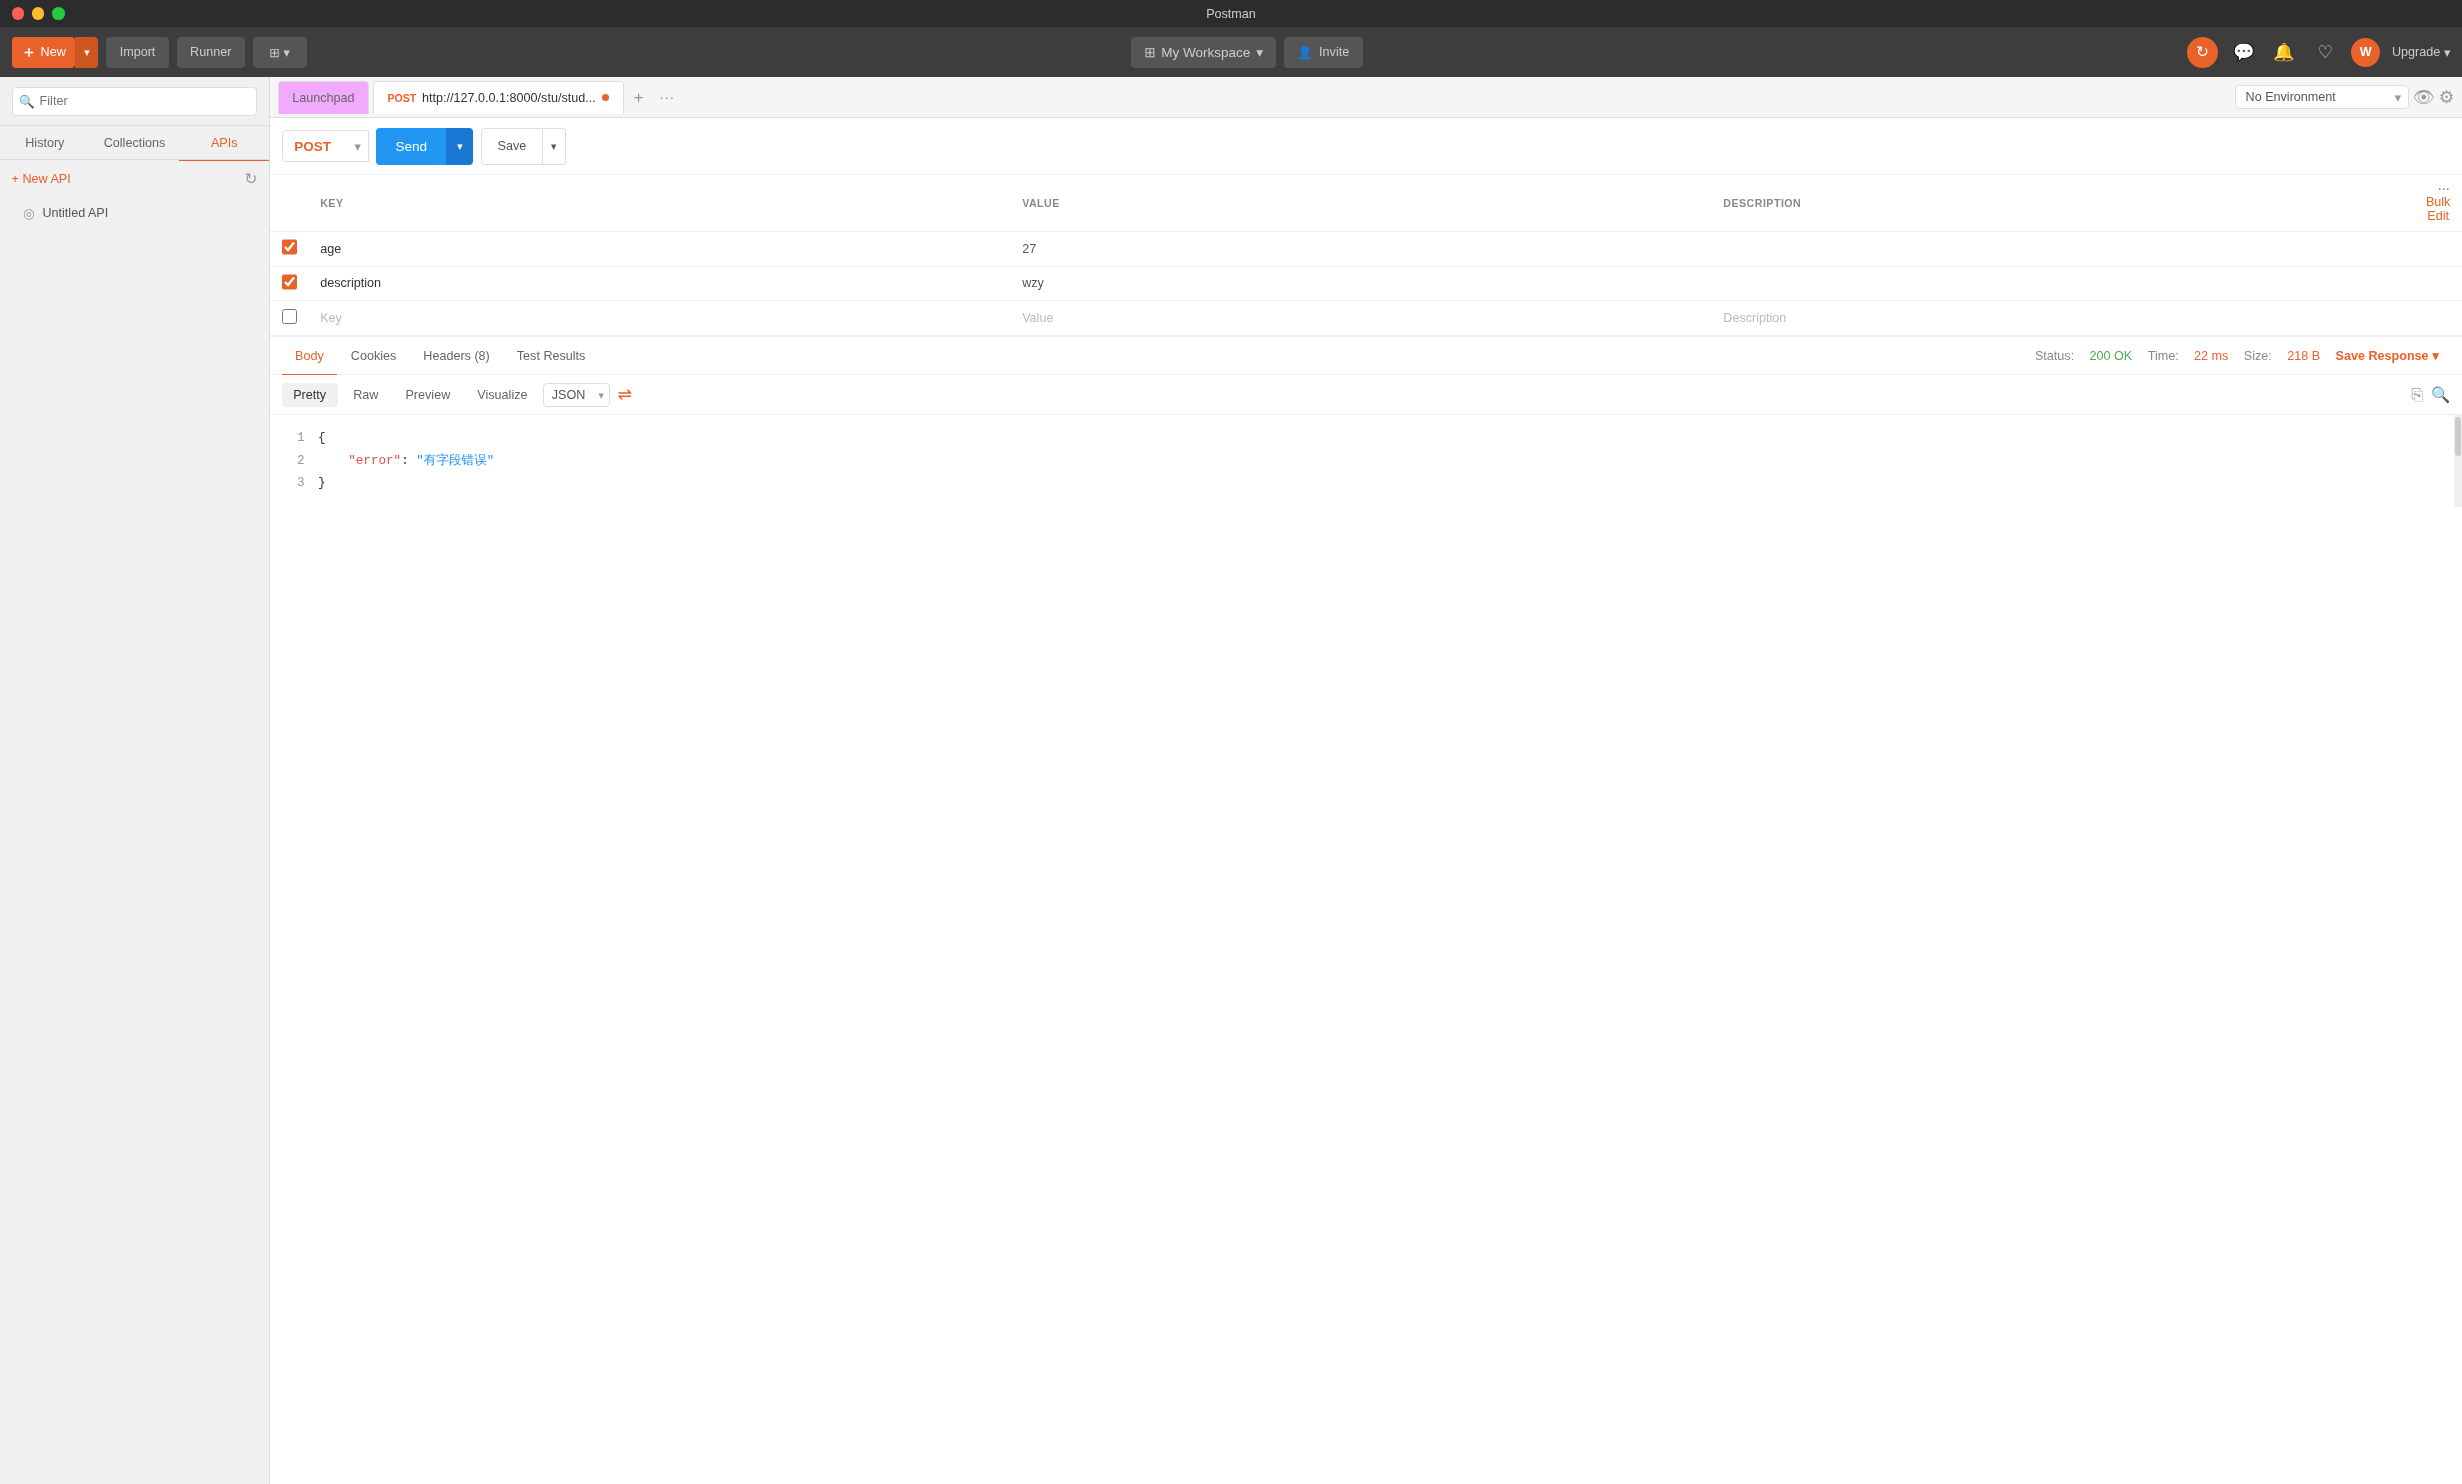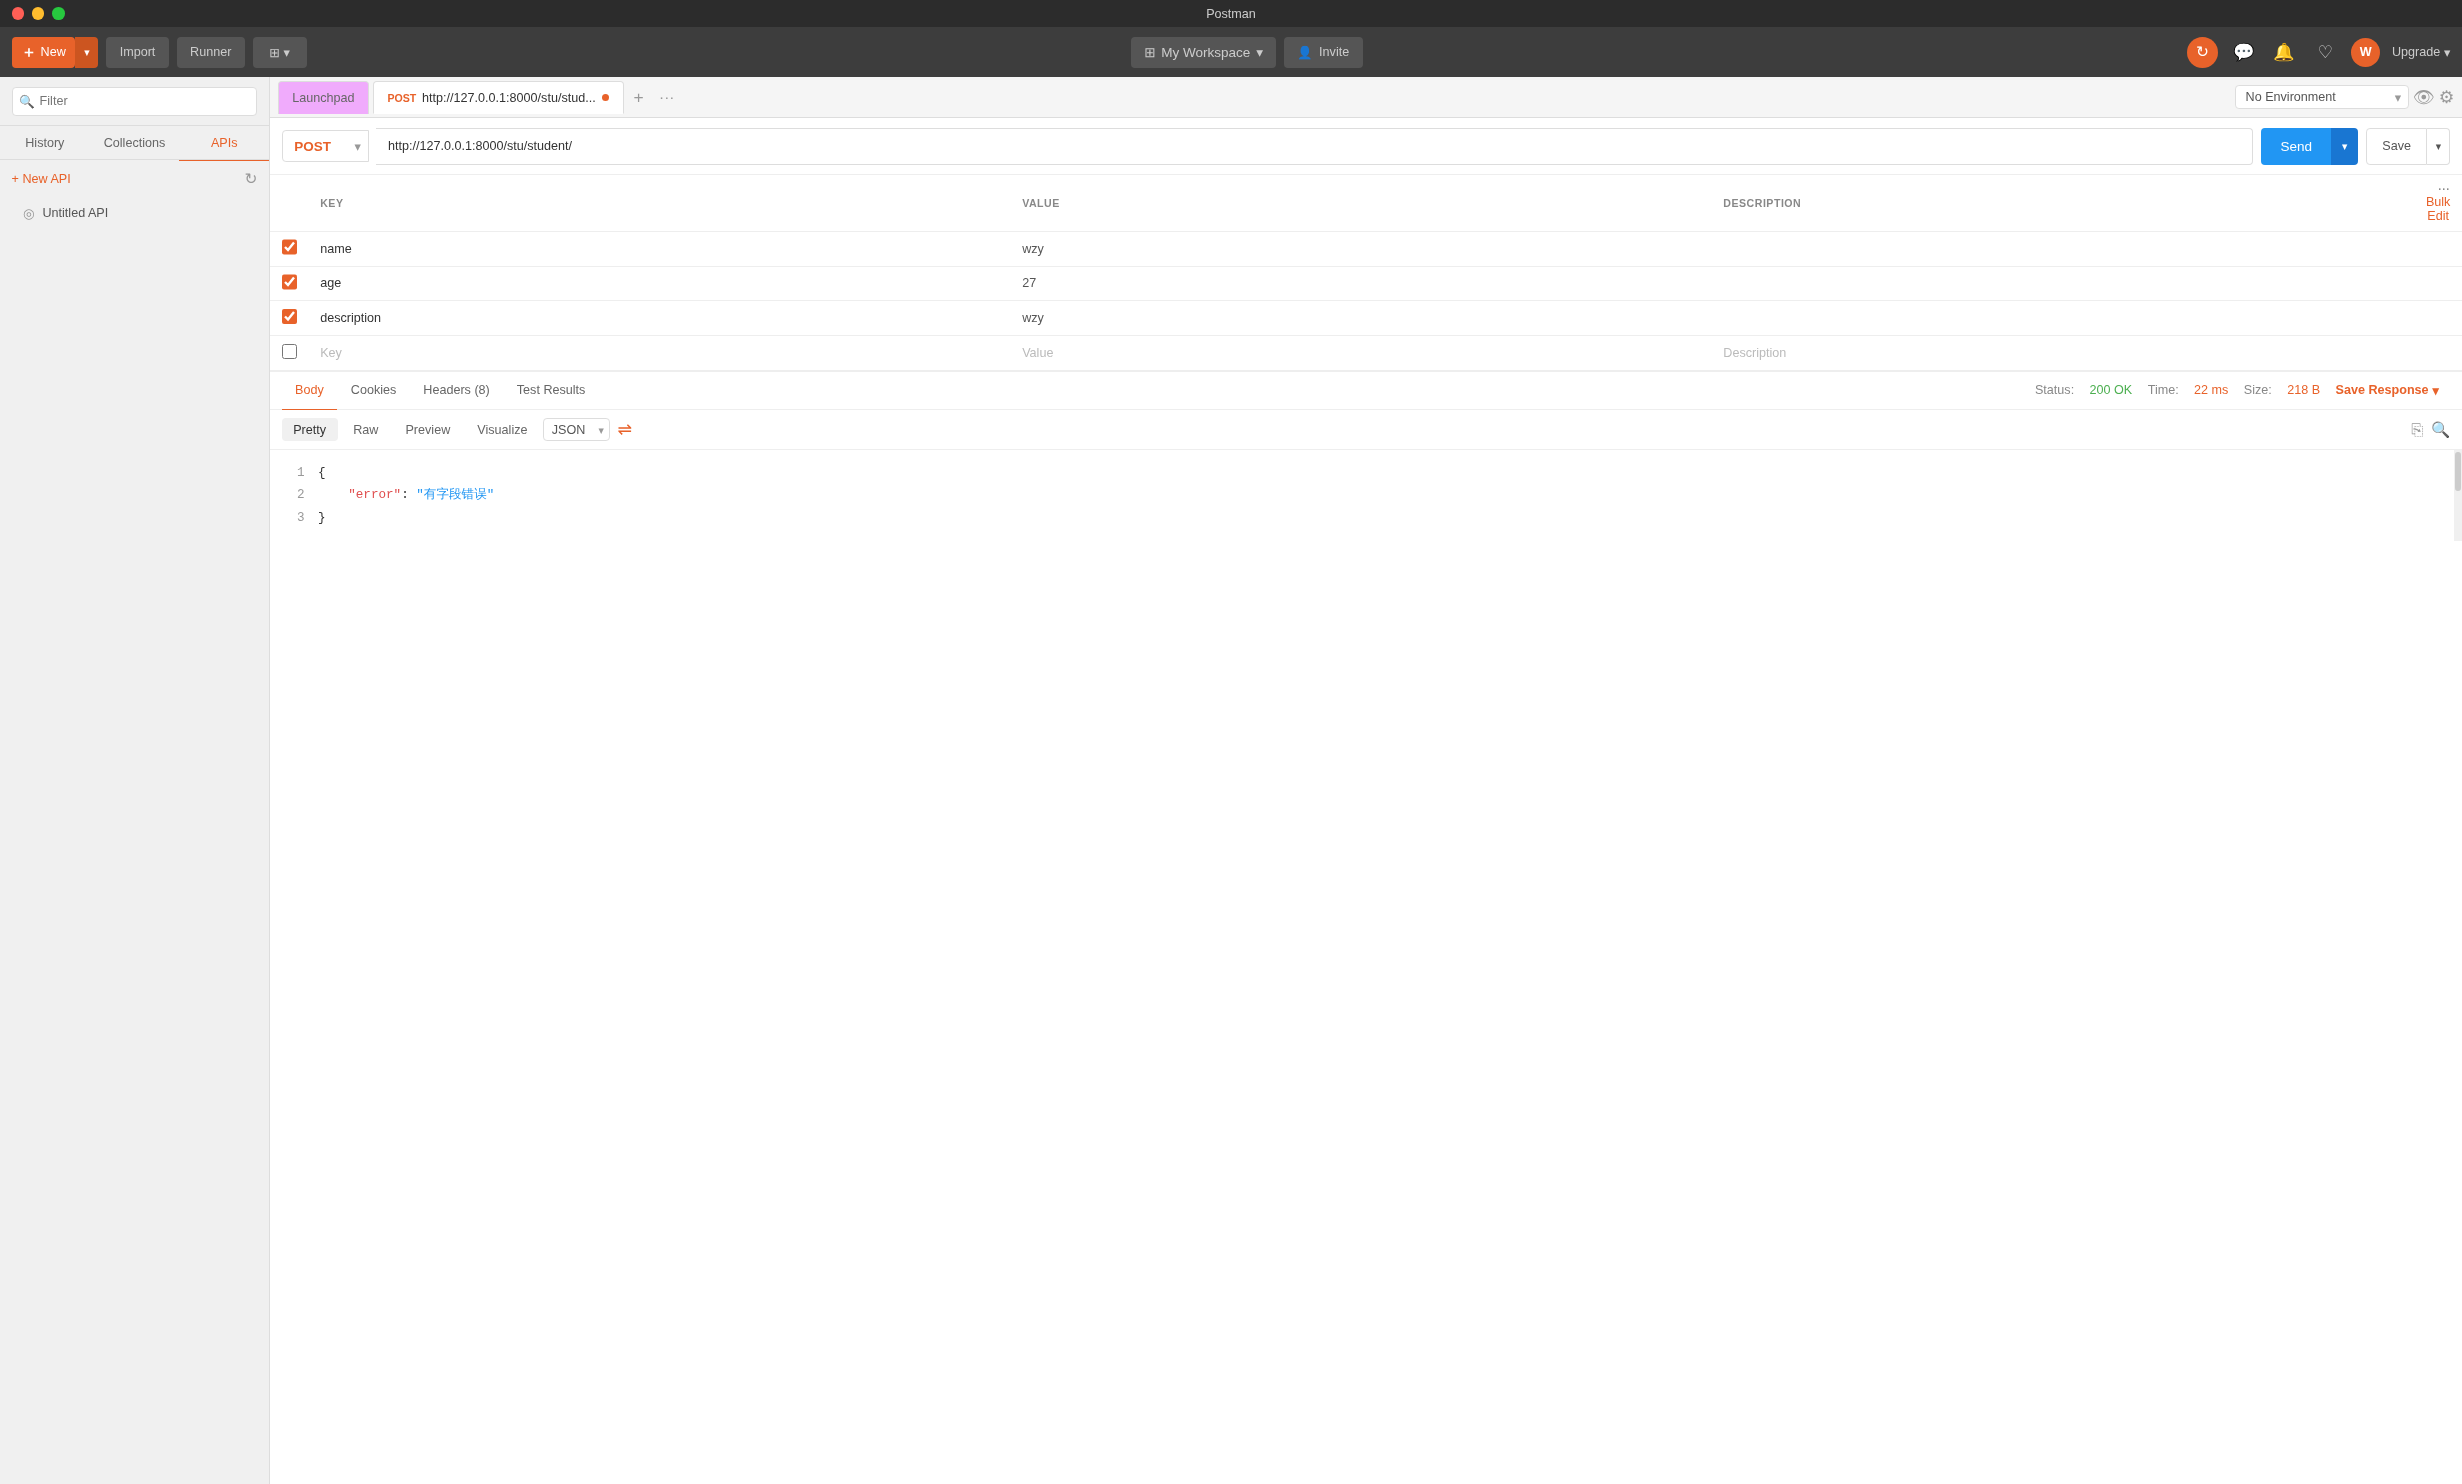--- a/index.html
+++ b/index.html
@@ -678,21 +678,20 @@
       <button class="btn-eye">👁</button>
       <button class="btn-gear">⚙</button>
     </div>
 
     <div class="request-bar">
       <div class="method-select-wrap">
         <select class="method-select">
           <option>POST</option>
         </select>
       </div>
-      <input class="url-input" type="text" value="http://127.0.0.1:8000/stu/student/" style="">
       <div style="display:flex;">
         <button class="btn-send">Send</button>
         <button class="btn-send-dropdown">▾</button>
       </div>
       <div style="display:flex;">
         <button class="btn-save">Save</button>
         <button class="btn-save-dropdown">▾</button>
       </div>
     </div>
 
@@ -705,27 +704,20 @@
             <th class="col-value">VALUE</th>
             <th class="col-desc">DESCRIPTION</th>
             <th class="col-actions">
               <span>···</span>
               <button class="btn-bulk-edit">Bulk Edit</button>
             </th>
           </tr>
         </thead>
         <tbody>
 
-          <tr>
-            <td class="col-check"><input type="checkbox" class="param-checkbox" checked="" style=""></td>
-            <td class="col-key param-key">name</td>
-            <td class="col-value param-value">wzy</td>
-            <td class="col-desc"></td>
-            <td class="col-actions"></td>
-          </tr>
 
           <tr>
             <td class="col-check"><input type="checkbox" class="param-checkbox" checked="" style=""></td>
             <td class="col-key param-key">age</td>
             <td class="col-value param-value">27</td>
             <td class="col-desc"></td>
             <td class="col-actions"></td>
           </tr>
 
 

